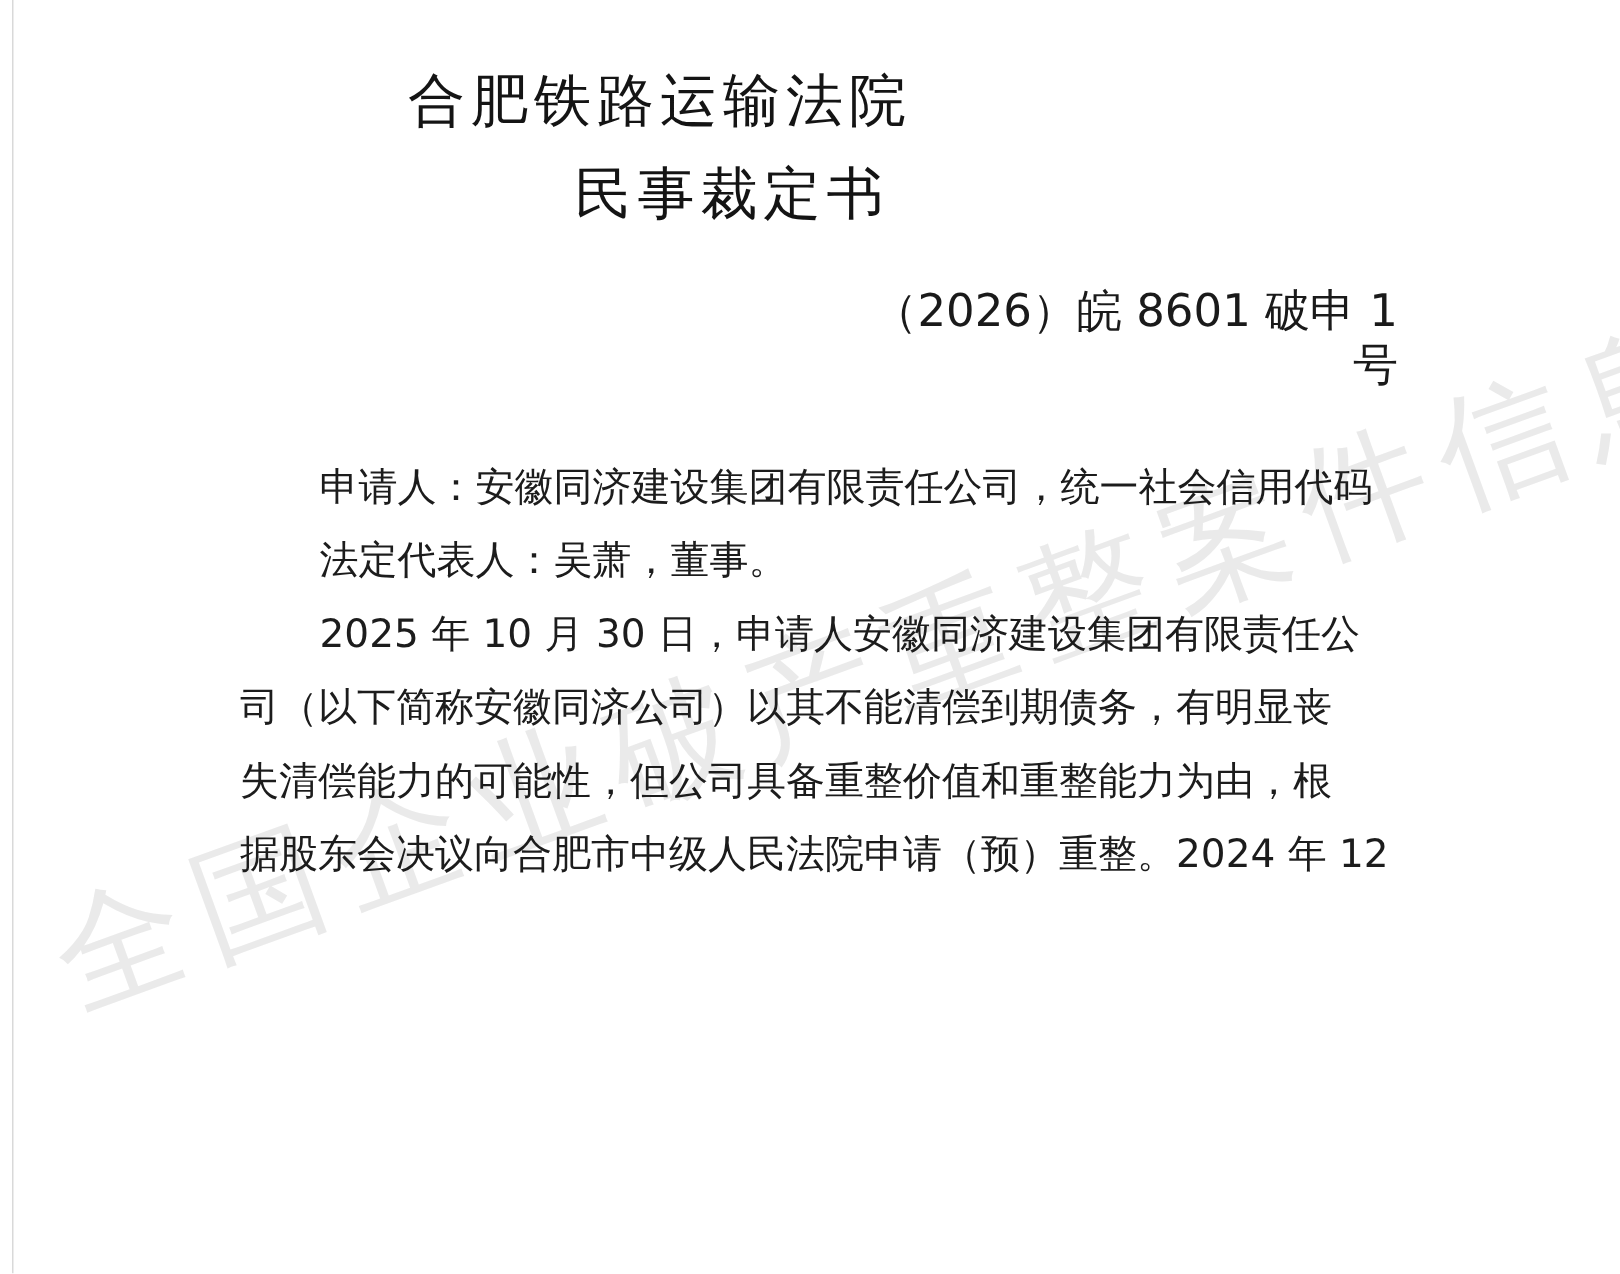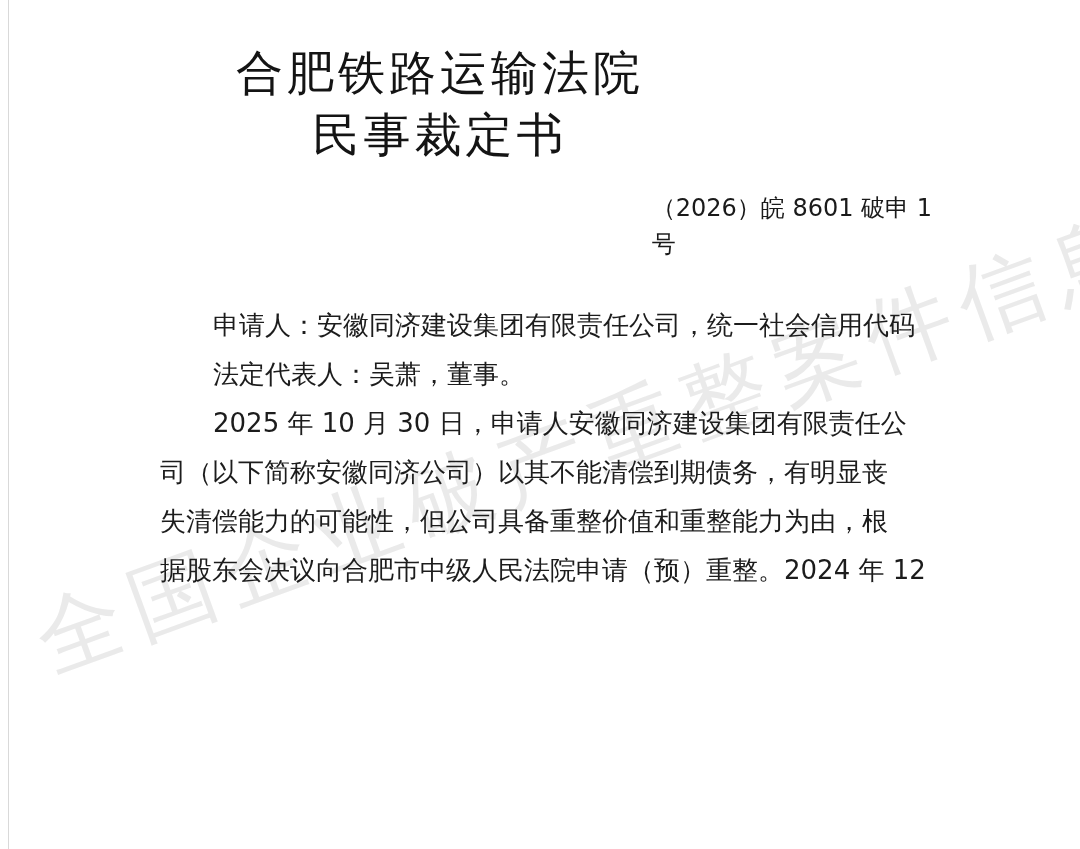--- a/index.html
+++ b/index.html
@@ -1,23 +1,23 @@
 <!DOCTYPE html>
 <html><head>
 <meta charset="utf-8">
 <style>
   html, body { margin:0; padding:0; background:#ffffff; }
   body { width:1080px; height:849px; overflow:hidden; position:relative;
          font-family:"DejaVu Sans","Liberation Sans",sans-serif; color:#1c1c1c; }
   .edge-line { position:absolute; left:8px; top:0; width:1px; height:849px; background:#d9d9d9; }
-  .title { position:absolute; left:0; width:880px; text-align:center; font-size:47px;
+  .title { position:absolute; left:0; width:880px; text-align:center; font-size:38px;
            letter-spacing:4px; color:#141414; }
   .t1 { top:42px; }
-  .t2 { top:104px; }
-  .case-no { position:absolute; right:148px; top:190px; font-size:24px; text-align:left;
+  .t2 { top:104px;margin-left:48px; }
+  .case-no { position:absolute; right:148px; top:190px; font-size:30px; text-align:right;
              line-height:36px; color:#1a1a1a; }
   .case-no .line2 { display:block; }
   .body { position:absolute; left:160px; top:301px; width:780px; font-size:26px;
           line-height:49px; color:#1c1c1c; }
   .body p { margin:0; }
   .indent { padding-left:53px; }
   .watermark { position:absolute; left:20px; top:590px; font-size:86px; color:rgba(160,160,160,0.22);
                transform:rotate(-20deg); transform-origin:left top; white-space:nowrap;
                letter-spacing:12px; pointer-events:none; }
 </style>

